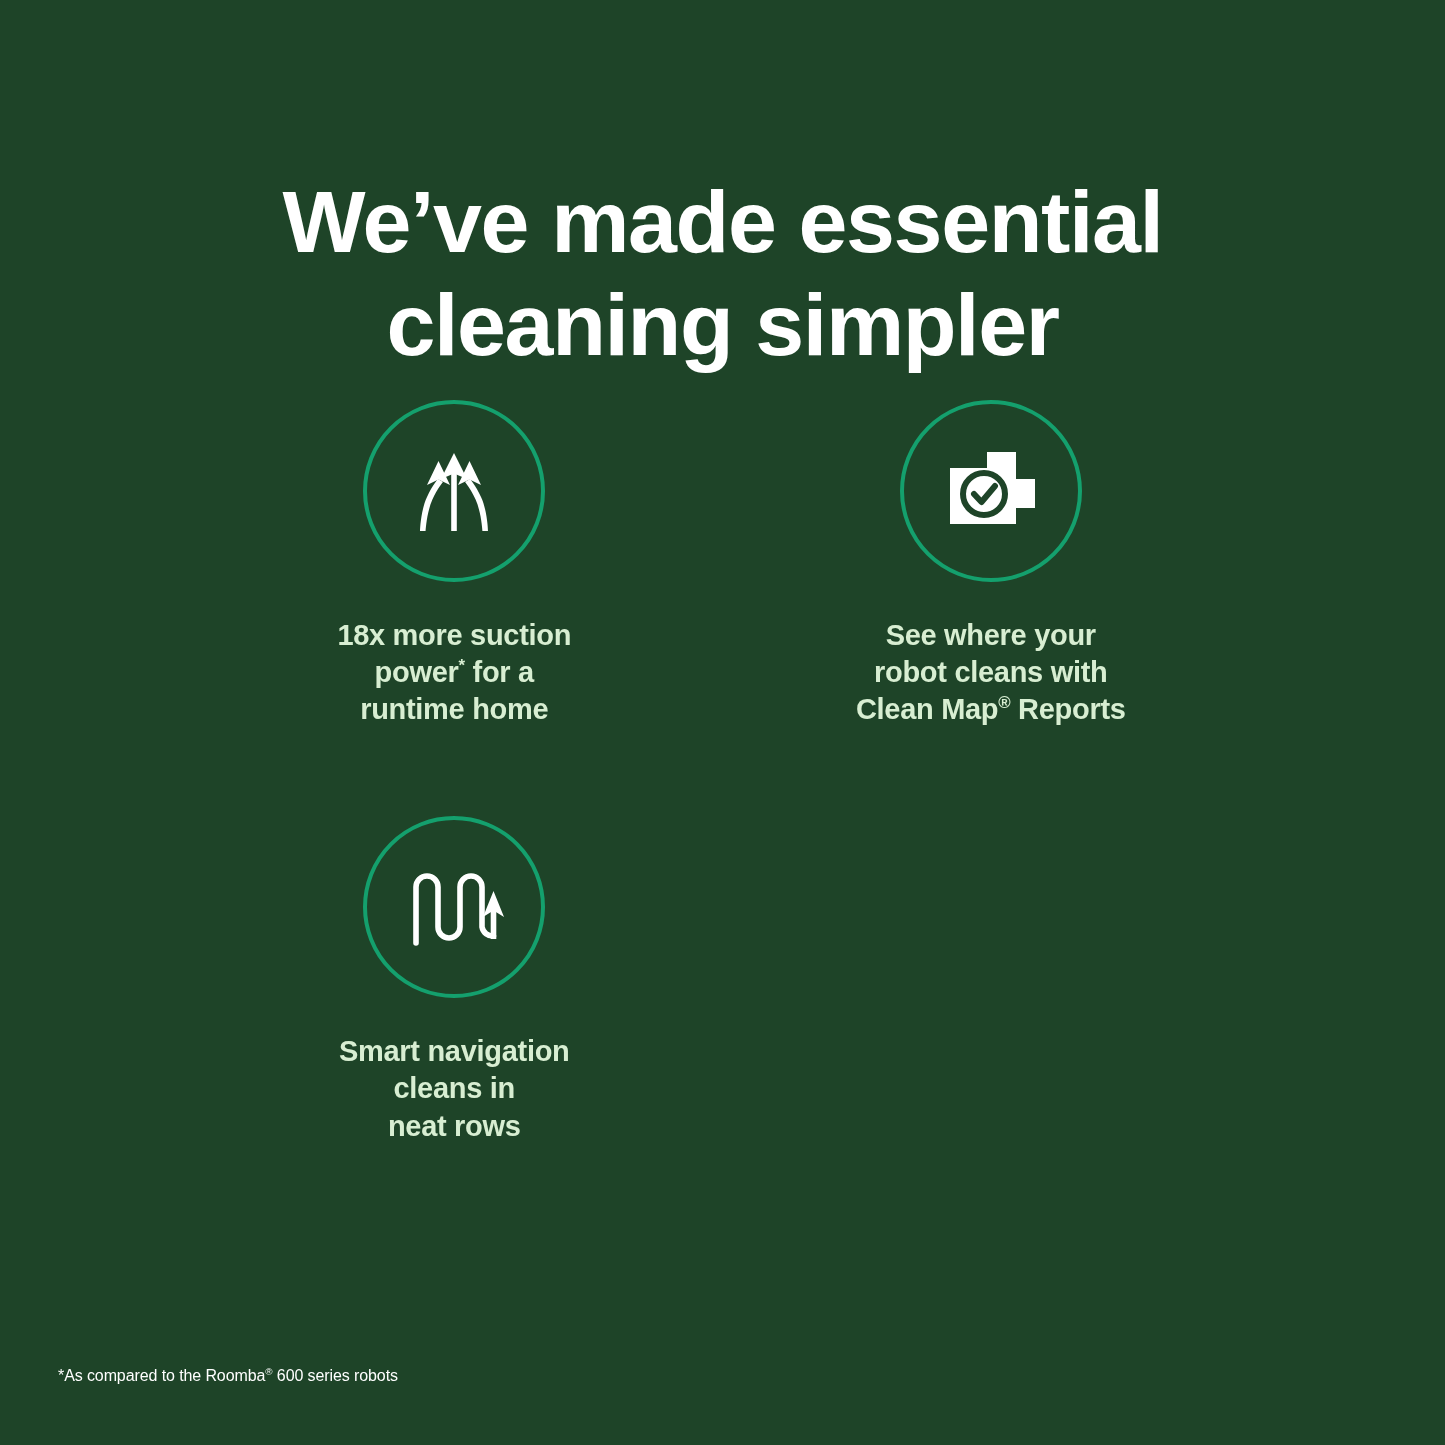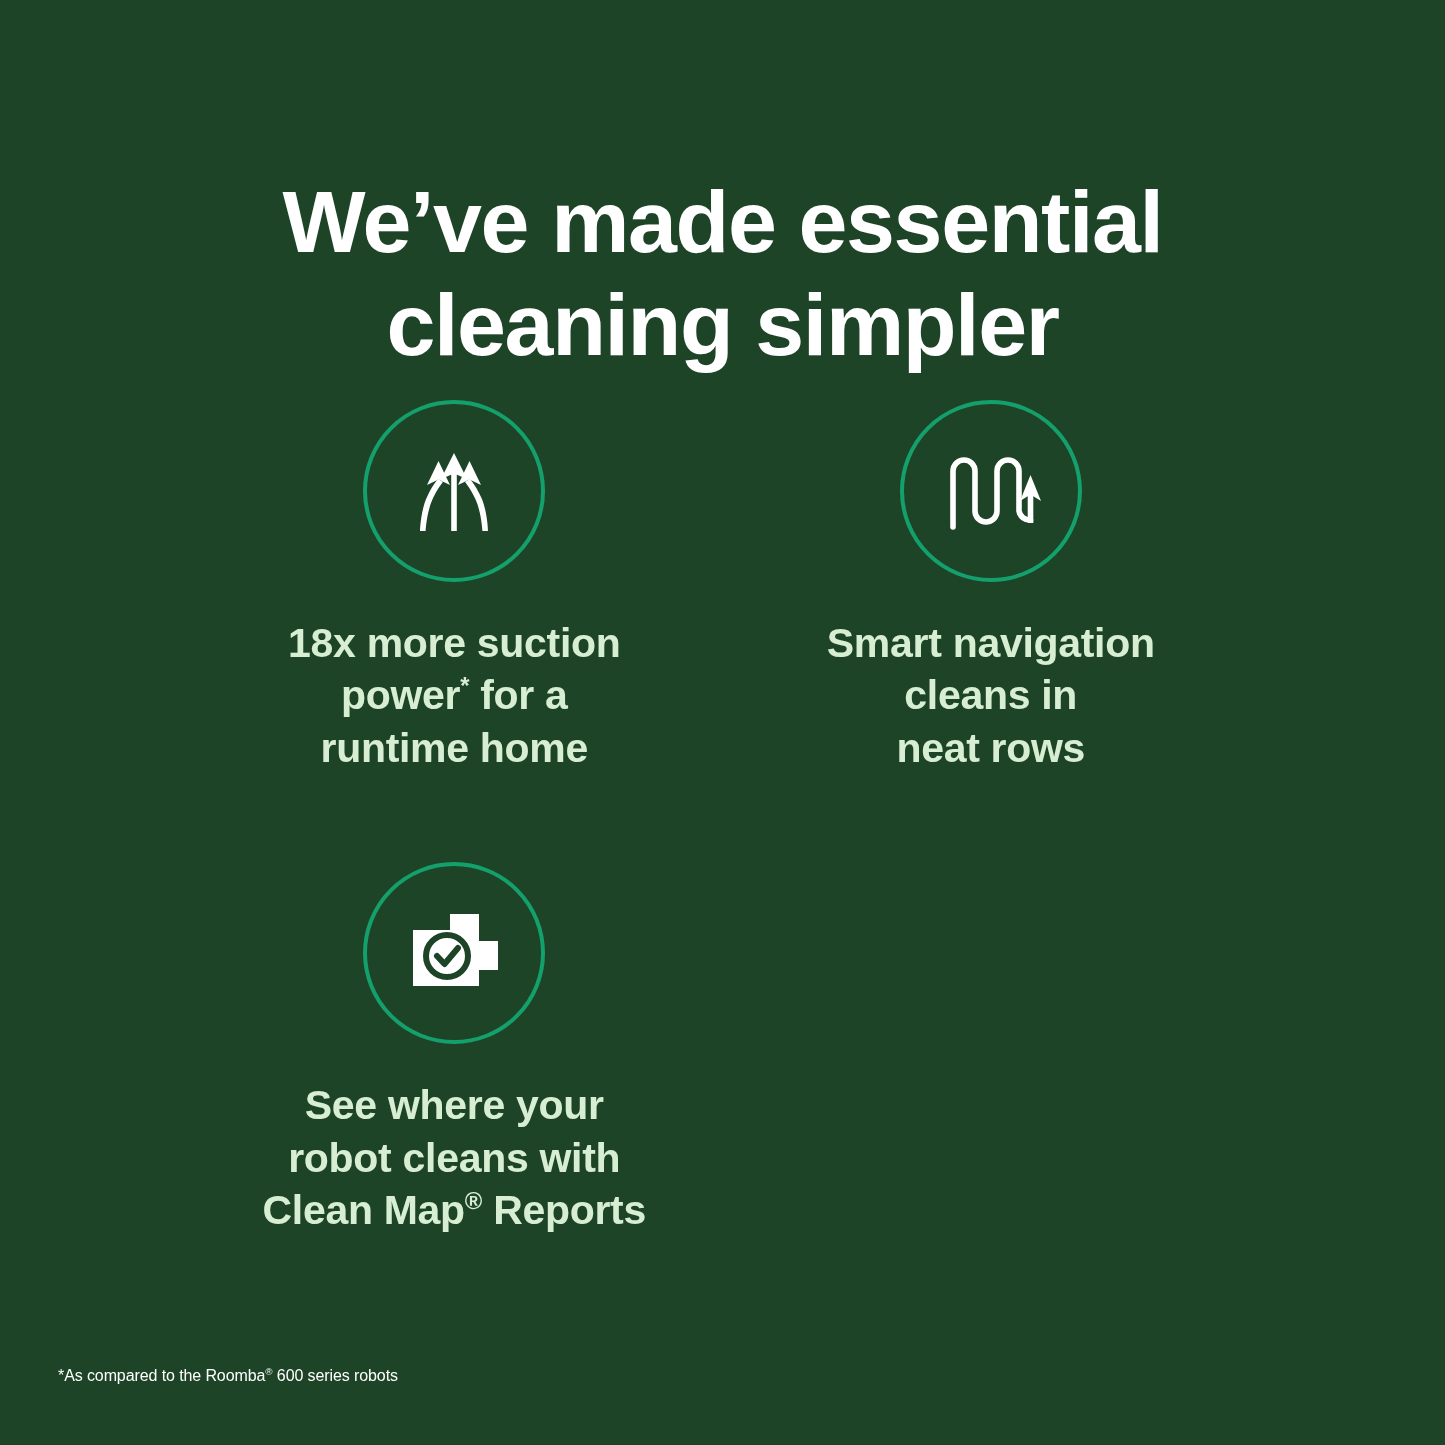--- a/index.html
+++ b/index.html
@@ -68,21 +68,21 @@
   }
 
   .icon-ring svg {
     display: block;
   }
 
   .caption {
     margin-top: 35px;
     text-align: center;
     color: #d8eed2;
-    font-size: 41px;
+    font-size: 29px;
     font-weight: 600;
     line-height: 1.28;
     letter-spacing: -0.3px;
     white-space: pre-line;
     max-width: 420px;
   }
 
   .caption sup {
     font-size: 0.58em;
     vertical-align: super;
@@ -134,46 +134,46 @@
             <path d="M94 100 C94 100 93.5 80 87 66 C81.4 53.8 76 48 76 48 L71 51 C71 51 76.8 57.8 81.6 68.6 C87.4 81.6 88.4 100 88.4 100 Z"></path>
             <path d="M75.5 30 L87 54 L75.5 48.5 L64 54 Z"></path>
           </g>
         </svg>
       </div>
       <div class="caption"><span>18x more suction
 power</span><sup>*</sup><span> for a
 runtime home</span></div>
     </div>
 
+    <div class="cell wide">
+      <div class="icon-ring">
+        <svg width="118" height="118" viewBox="0 0 118 118" aria-hidden="true">
+          <path d="M18 36 L55 36 L55 20 L84 20 L84 47 L103 47 L103 76 L84 76 L84 92 L18 92 Z" fill="#ffffff"></path>
+          <circle cx="52" cy="62" r="21" fill="none" stroke="#1e4428" stroke-width="6"></circle>
+          <path d="M42 62 L49.5 70 L63 54" fill="none" stroke="#1e4428" stroke-width="6" stroke-linecap="round" stroke-linejoin="round"></path>
+        </svg>
+      </div>
+      <div class="caption"><span>See where your
+robot cleans with
+Clean Map</span><sup>®</sup><span> Reports</span></div>
+    </div>
+
     <div class="cell">
       <div class="icon-ring">
         <svg width="120" height="120" viewBox="0 0 120 120" aria-hidden="true">
           <g fill="none" stroke="#ffffff" stroke-width="5.6" stroke-linecap="round" stroke-linejoin="round">
             <path d="M22 96 L22 40 A11 11 0 0 1 44 40 L44 80 A11 11 0 0 0 66 80 L66 40 A11 11 0 0 1 88 40 L88 80 A11 11 0 0 0 99.5 89"></path>
           </g>
           <path d="M99.5 44 L110 70 L99.5 63.5 L89 70 Z" fill="#ffffff"></path>
           <rect x="96.7" y="58" width="5.6" height="34" fill="#ffffff"></rect>
         </svg>
       </div>
       <div class="caption"><span>Smart navigation
 cleans in
 neat rows</span><sup></sup><span></span></div>
     </div>
 
-    <div class="cell wide">
-      <div class="icon-ring">
-        <svg width="118" height="118" viewBox="0 0 118 118" aria-hidden="true">
-          <path d="M18 36 L55 36 L55 20 L84 20 L84 47 L103 47 L103 76 L84 76 L84 92 L18 92 Z" fill="#ffffff"></path>
-          <circle cx="52" cy="62" r="21" fill="none" stroke="#1e4428" stroke-width="6"></circle>
-          <path d="M42 62 L49.5 70 L63 54" fill="none" stroke="#1e4428" stroke-width="6" stroke-linecap="round" stroke-linejoin="round"></path>
-        </svg>
-      </div>
-      <div class="caption"><span>See where your
-robot cleans with
-Clean Map</span><sup>®</sup><span> Reports</span></div>
-    </div>
-
 
   </div>
 
   <div class="footnote"><span>*As compared to the Roomba</span><sup>®</sup><span> 600 series robots</span></div>
 
 </div>
 
 </body></html>

